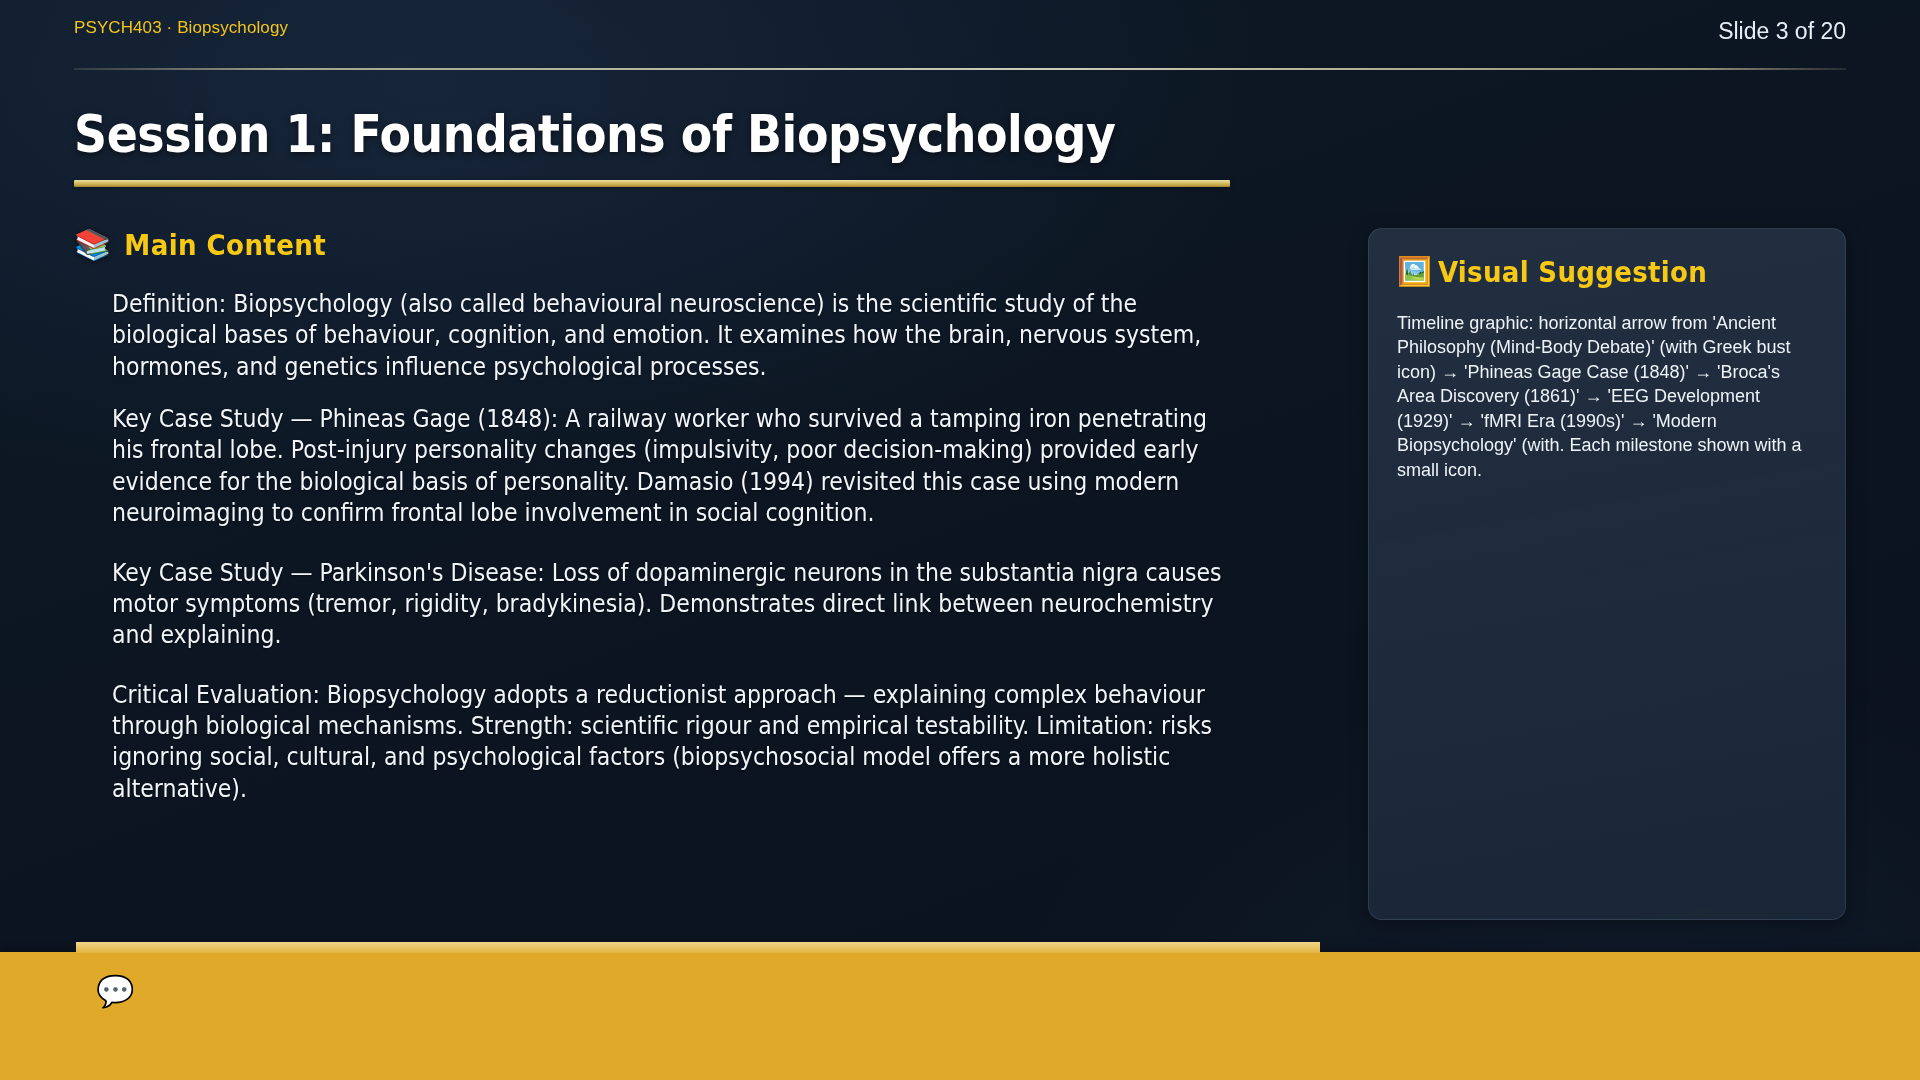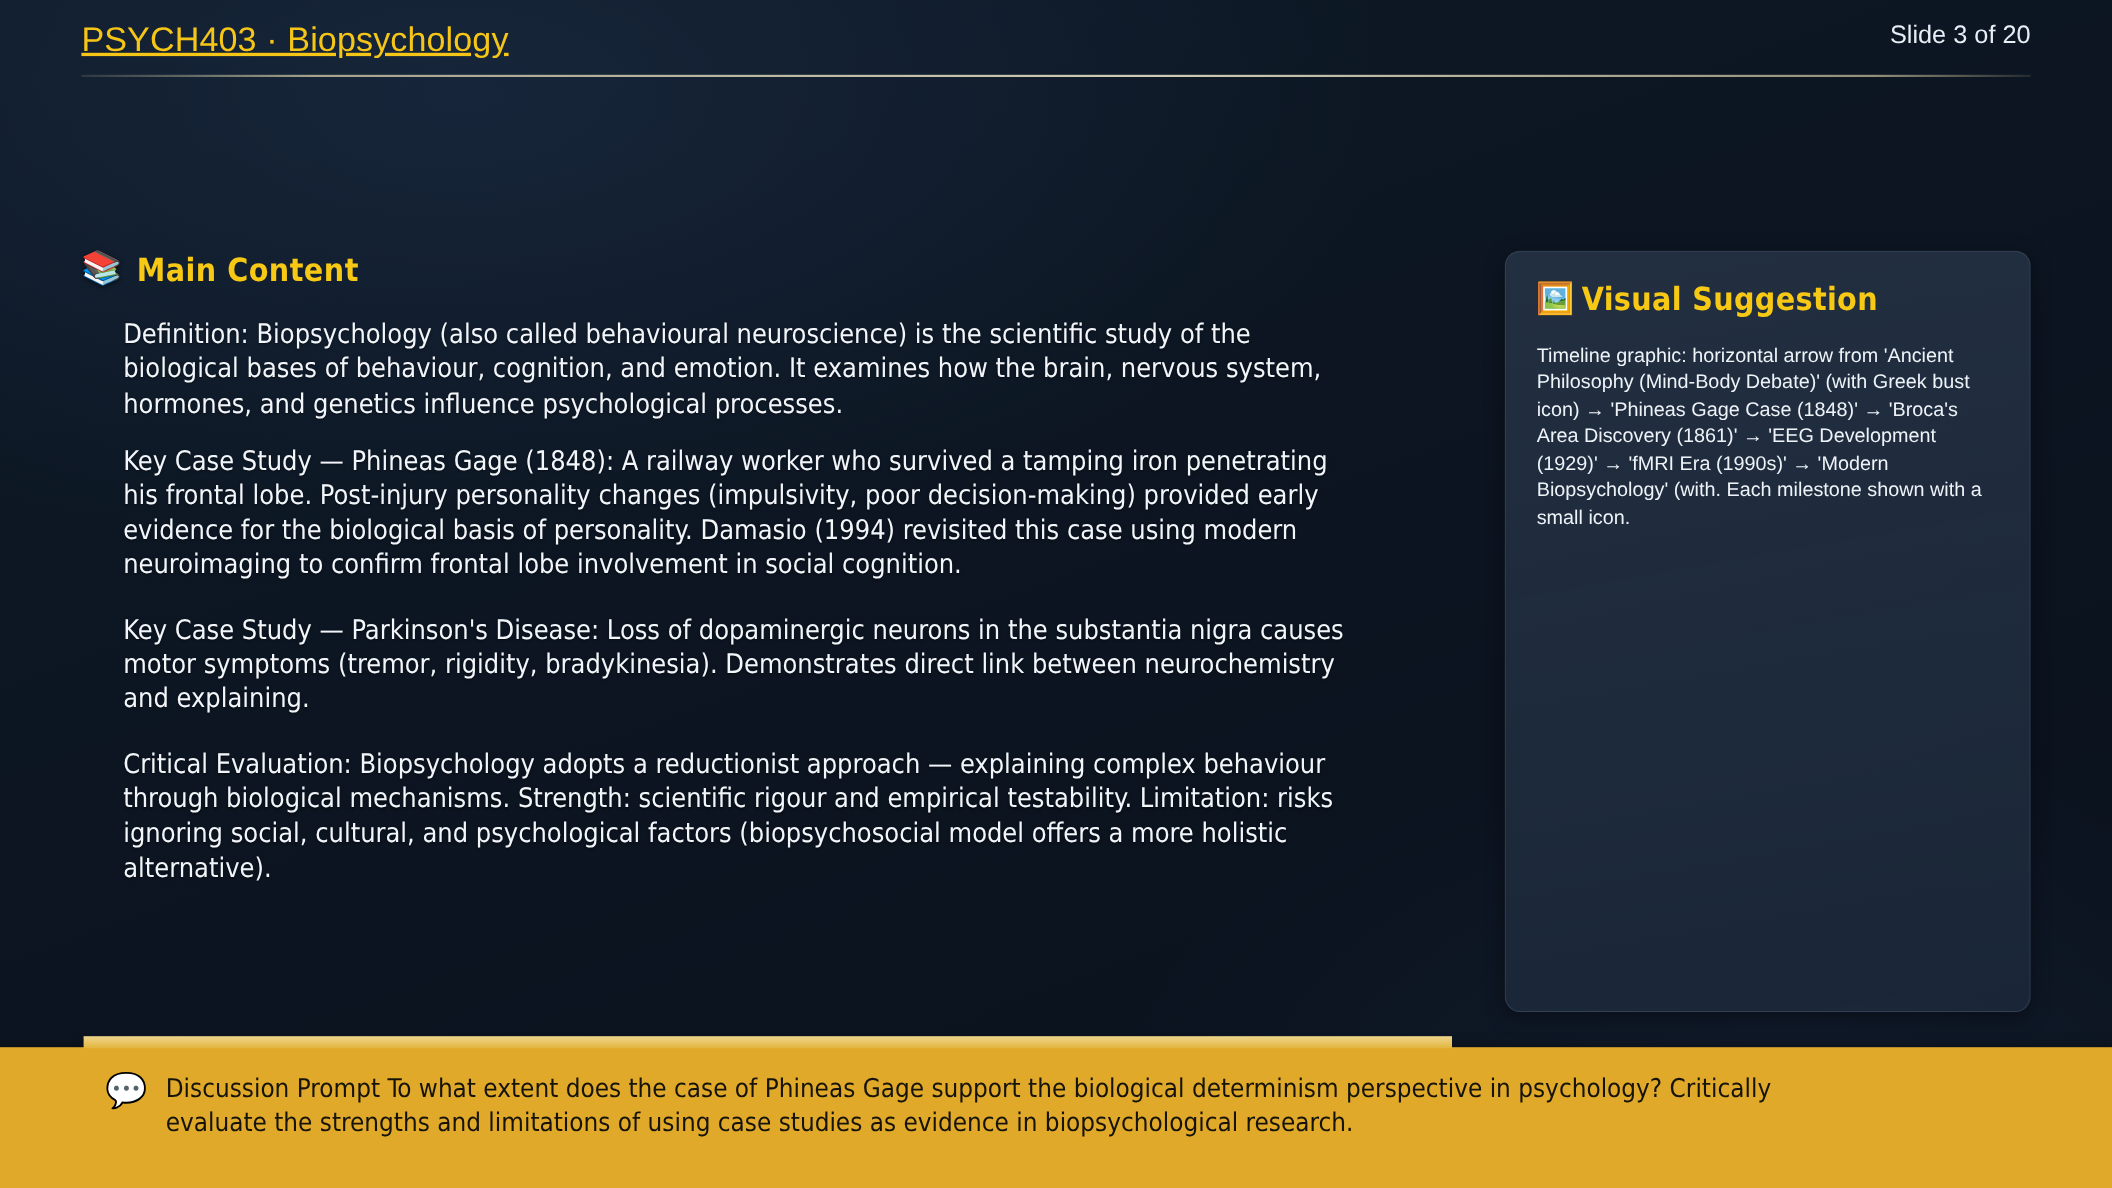--- a/index.html
+++ b/index.html
@@ -21,25 +21,24 @@
   }
 
   
   #header {
     position:absolute;
     left:74px; top:18px;
     width:1772px; height:52px;
   }
   #course-label {
     position:absolute; left:0; top:0;
-    font-size:31px; font-weight:400;
+    font-size:17px; font-weight:400;
     color:#f5c518;
     letter-spacing:0.1px;
     white-space:nowrap;
-    text-decoration:underline;
   }
   #slide-counter {
     position:absolute; right:0; top:0;
     font-size:23px; font-weight:400;
     color:#e8eef5;
     white-space:nowrap;
   }
   #header-rule {
     position:absolute;
     left:0; top:50px;
@@ -192,20 +191,24 @@
 <body>
 
 <div id="slide">
 
   <div id="header">
     <div id="course-label">PSYCH403 · Biopsychology</div>
     <div id="slide-counter">Slide 3 of 20</div>
     <div id="header-rule"></div>
   </div>
 
+  <div id="title-block">
+    <div id="slide-title">Session 1: Foundations of Biopsychology</div>
+    <div id="title-underline"></div>
+  </div>
 
   <div id="main-col">
     <div id="main-heading">
       <span class="sec-icon">📚</span>
       <span class="sec-label">Main Content</span>
     </div>
 
     <p class="body-para">Definition: Biopsychology (also called behavioural neuroscience) is the scientific study of the biological bases of behaviour, cognition, and emotion. It examines how the brain, nervous system, hormones, and genetics influence psychological processes.</p>
 
 
@@ -221,17 +224,16 @@
       <span class="sec-icon">🖼️</span>
       <span class="sec-label">Visual Suggestion</span>
     </div>
     <div id="visual-body">Timeline graphic: horizontal arrow from 'Ancient Philosophy (Mind-Body Debate)' (with Greek bust icon) → 'Phineas Gage Case (1848)' → 'Broca's Area Discovery (1861)' → 'EEG Development (1929)' → 'fMRI Era (1990s)' → 'Modern Biopsychology' (with. Each milestone shown with a small icon.</div>
   </div>
 
   <div id="prompt-bar">
     <div id="prompt-top-strip"></div>
     <div id="prompt-inner">
       <span id="prompt-icon">💬</span>
-      <div id="prompt-text">Discussion Prompt To what extent does the case of Phineas Gage support the biological determinism perspective in psychology? Critically evaluate the strengths and limitations of using case studies as evidence in biopsychological research.</div>
     </div>
   </div>
 
 </div>
 
 </body></html>

